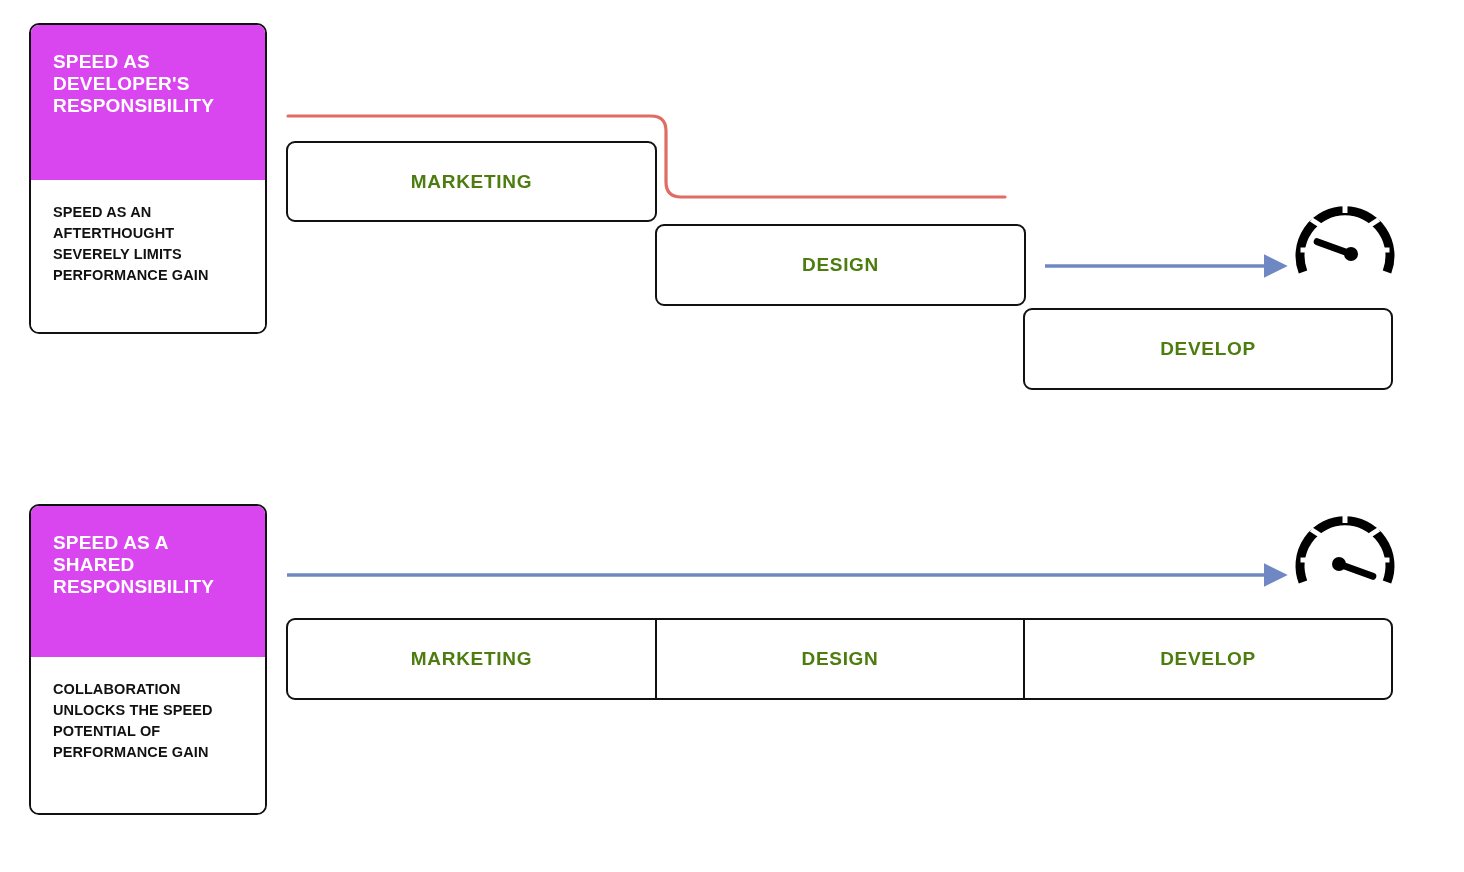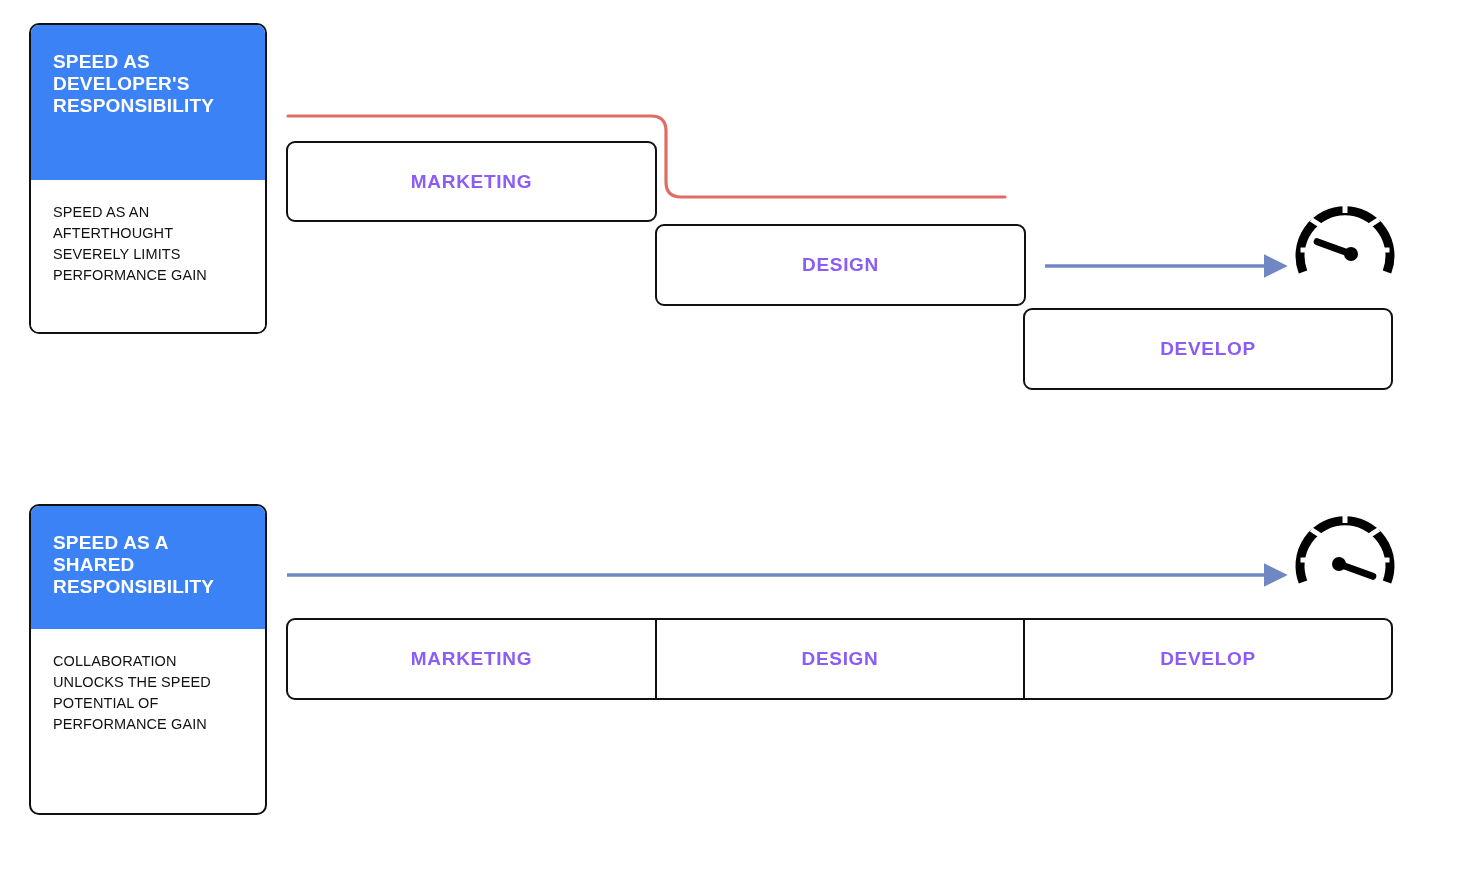--- a/index.html
+++ b/index.html
@@ -27,72 +27,72 @@
   .info-card {
     position: absolute;
     width: 238px;
     border: 2px solid #111111;
     border-radius: 10px;
     overflow: hidden;
     background: #ffffff;
     box-sizing: border-box;
   }
   .info-card-header {
-    background: #3b82f6;
+    background: #d946ef;
     color: #ffffff;
     padding: 26px 22px 44px 22px;
     box-sizing: border-box;
   }
   .info-card-header-text {
     font-size: 19px;
     font-weight: bold;
     line-height: 1.17;
     letter-spacing: 0.2px;
     white-space: pre-line;
     margin: 0;
   }
   .info-card-body {
     background: #ffffff;
     color: #111111;
     padding: 22px 22px 26px 22px;
     box-sizing: border-box;
   }
   .info-card-body-text {
     font-size: 14.5px;
-    font-weight: normal;
+    font-weight: bold;
     line-height: 1.45;
     letter-spacing: 0.1px;
     white-space: pre-line;
     margin: 0;
   }
 
   #card-top   { left: 29px; top: 23px;  height: 311px; }
   #card-top   .info-card-header { height: 155px; }
   #card-top   .info-card-body   { height: 156px; }
 
   #card-bottom { left: 29px; top: 504px; height: 311px; }
-  #card-bottom .info-card-header { height: 123px; }
+  #card-bottom .info-card-header { height: 151px; }
   #card-bottom .info-card-body   { height: 160px; }
 
   
   .stage-box {
     position: absolute;
     border: 2.5px solid #111111;
     border-radius: 9px;
     background: #ffffff;
     box-sizing: border-box;
     display: flex;
     align-items: center;
     justify-content: center;
   }
   .stage-label {
     font-size: 19px;
     font-weight: bold;
     letter-spacing: 0.7px;
-    color: #8b5cf6;
+    color: #4d7c0f;
   }
 
   #stage-marketing-a { left: 286px;  top: 141px; width: 371px; height: 81px; }
   #stage-design-a    { left: 655px;  top: 224px; width: 371px; height: 82px; }
   #stage-develop-a   { left: 1023px; top: 308px; width: 370px; height: 82px; }
 
   
   #stage-bar {
     position: absolute;
     left: 286px;

